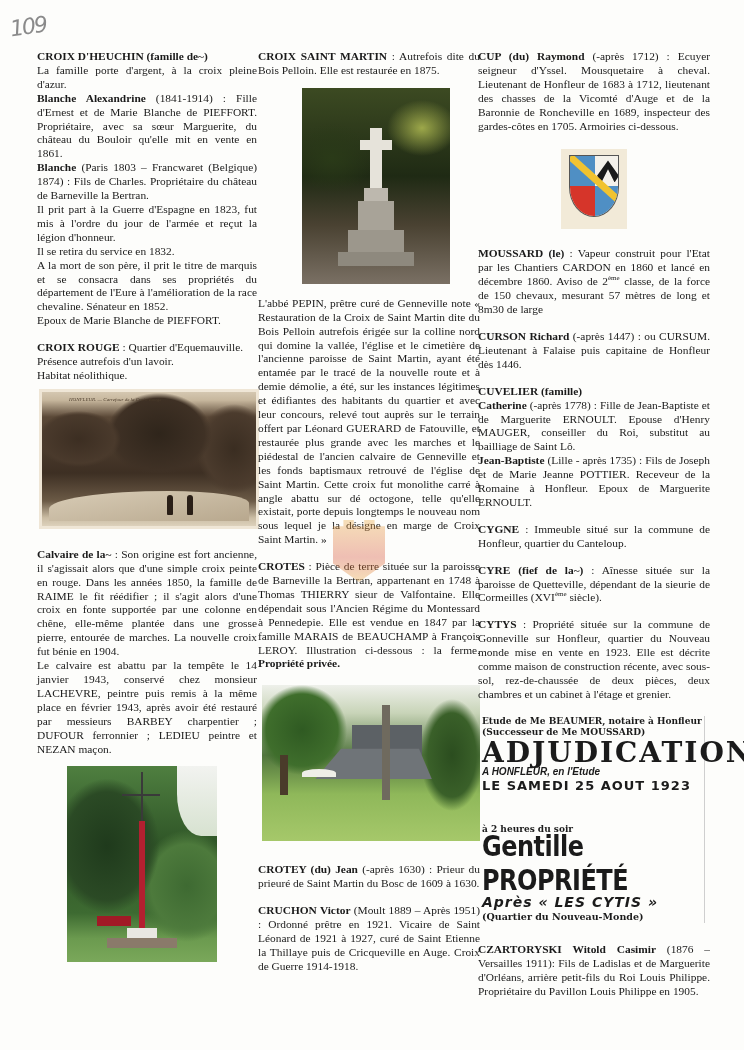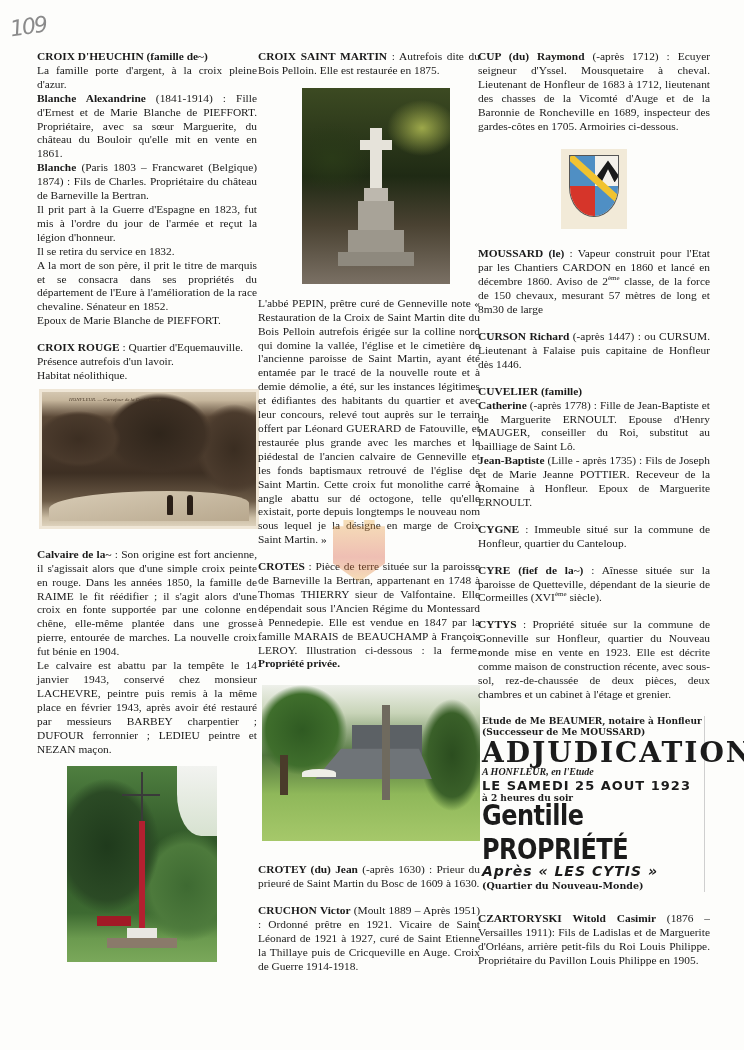--- a/index.html
+++ b/index.html
@@ -79,23 +79,23 @@
   .bend { position:absolute; left:-10px; top:24px; width:80px; height:7px; background:#f1c330; transform:rotate(42deg); }
   
   .watermark { position:absolute; left:333px; top:520px; width:52px; height:62px; opacity:0.35;
      background:linear-gradient(180deg,#e8a63a 0%, #d44a2e 60%, #e8a63a 100%);
      clip-path:polygon(0 10%, 20% 10%, 20% 0, 40% 0, 40% 10%, 60% 10%, 60% 0, 80% 0, 80% 10%, 100% 10%, 100% 70%, 50% 100%, 0 70%); }
   
   .ad { width:222px; margin:14px 0 0 4px; text-align:left; color:#1b1b1b; border-right:1px solid #cfcfcf; }
   .ad .l1 { font-size:9px; line-height:11px; font-family:"DejaVu Serif", serif; font-weight:bold; }
   .ad .l2 { font-size:9px; line-height:11px; font-family:"DejaVu Serif", serif; font-weight:bold; }
   .ad .l3 { font-size:28px; line-height:26px; font-family:"DejaVu Serif", serif; font-weight:bold; letter-spacing:2px; margin-top:2px; }
-  .ad .l4 { font-size:10px; line-height:12px; font-family:Liberation Serif, serif; font-style:italic; font-weight:bold; }
+  .ad .l4 { font-size:10px; line-height:12px; font-family:Liberation Sans, sans-serif; font-style:italic; font-weight:bold; }
   .ad .l5 { font-size:13px; line-height:15px; font-family:"DejaVu Sans", sans-serif; font-weight:bold; letter-spacing:1px; }
-  .ad .l6 { font-size:9px; line-height:10px; font-family:"DejaVu Serif", serif; font-weight:bold; }
+  .ad .l6 { font-size:9px; line-height:10px; font-family:"DejaVu Serif", serif; font-weight:bold;margin-top:31px; }
   .ad .l7 { font-size:24px; line-height:30px; font-family:"DejaVu Sans", sans-serif; font-weight:bold; letter-spacing:-0.5px; transform:scaleY(1.15); }
   .ad .l8 { font-size:14px; line-height:17px; font-family:"DejaVu Sans", sans-serif; font-style:italic; font-weight:bold; letter-spacing:1px; }
   .ad .l9 { font-size:12.5px; line-height:15px; font-family:"DejaVu Sans", sans-serif; letter-spacing:0.5px; }
   .ad .l10 { font-size:9.5px; line-height:12px; font-family:"DejaVu Serif", serif; font-weight:bold; }
 </style>
 </head>
 <body>
 
 <div class="pagenum">109</div>
 

